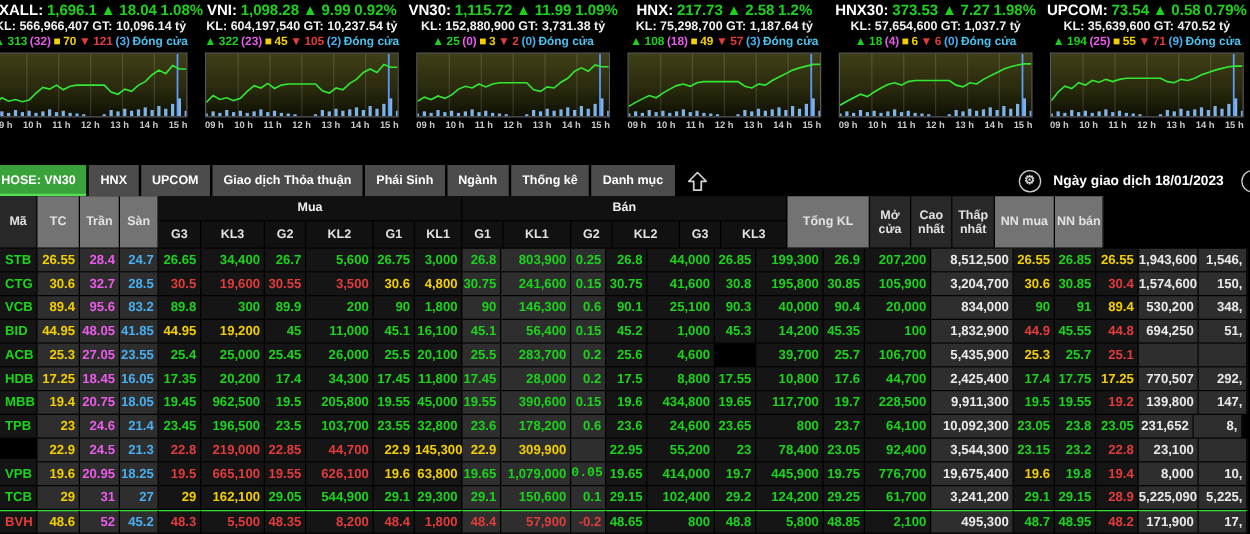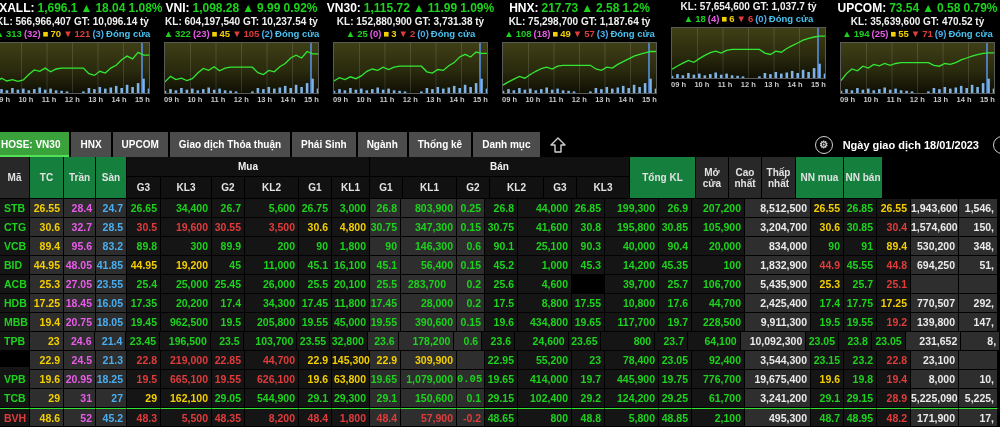--- a/index.html
+++ b/index.html
@@ -28,21 +28,21 @@
   .circle-icon { width:18px; height:18px; border:1.5px solid #cfcfcf; border-radius:50%; color:#cfcfcf;
                  font-size:10px; line-height:15px; text-align:center; cursor:pointer; }
   #date-label { color:#fff; font-size:11px; margin:0 14px 0 10px; white-space:nowrap; cursor:pointer; }
   #right-edge-icon { margin-right:-11px; }
 
   
   #pricetable { width:1000px; }
   .hdr { display:flex; height:42px; }
   .hcell { border-right:1px solid #000; border-bottom:1px solid #000; display:flex; align-items:center;
            justify-content:center; font-size:10px; color:#e2e2e2; text-align:center; height:42px;
-           background:#15803d; line-height:11px; }
+           background:#737373; line-height:11px; }
   .hcell.dark { background:#282828; }
   .hgroup { display:flex; flex-direction:column; }
   .hgtop { height:20px; line-height:20px; text-align:center; font-size:10px; color:#f0f0f0;
            border-bottom:1px solid #000; border-right:1px solid #000; }
   .hgsub { display:flex; height:22px; }
   .hsub { border-right:1px solid #000; border-bottom:1px solid #000; text-align:center; line-height:21px;
           font-size:10px; color:#e2e2e2; }
   .grp-dark .hgtop, .grp-dark .hsub { background:#111; }
   .grp-gray .hgtop, .grp-gray .hsub { background:#3d3d3d; }
 
@@ -260,20 +260,21 @@
           <span>09 h</span>
           <span>10 h</span>
           <span>11 h</span>
           <span>12 h</span>
           <span>13 h</span>
           <span>14 h</span>
           <span>15 h</span>
         </div>
       </div>
       <div class="panel">
+        <div class="l1"><span style="color: rgb(255, 255, 255);">HNX30:</span><span class="val" style="color: rgb(29, 210, 29);">373.53</span><span class="val" style="color: rgb(29, 210, 29);">▲</span><span class="val" style="color: rgb(29, 210, 29);">7.27</span><span class="val" style="color: rgb(29, 210, 29);">1.98%</span></div>
         <div class="l2">KL: 57,654,600 GT: 1,037.7 tỷ</div>
         <div class="l3"><span style="color: rgb(29, 210, 29);">▲</span><span style="color: rgb(29, 210, 29);">18</span><span style="color: rgb(234, 91, 234);">(4)</span><span style="color: rgb(243, 207, 0);">■</span><span style="color: rgb(243, 207, 0);">6</span><span style="color: rgb(224, 60, 60);">▼</span><span style="color: rgb(224, 60, 60);">6</span><span style="color: rgb(73, 174, 240);">(0)</span><span style="color: rgb(73, 195, 240);">Đóng cửa</span></div>
         <div class="chart"><svg width="153" height="50" viewBox="0 0 153 50" preserveAspectRatio="none">
             <line x1="25.5" y1="0" x2="25.5" y2="50" stroke="rgba(255,255,255,0.13)" stroke-width="1"></line>
             <line x1="51.0" y1="0" x2="51.0" y2="50" stroke="rgba(255,255,255,0.13)" stroke-width="1"></line>
             <line x1="76.5" y1="0" x2="76.5" y2="50" stroke="rgba(255,255,255,0.13)" stroke-width="1"></line>
             <line x1="102.0" y1="0" x2="102.0" y2="50" stroke="rgba(255,255,255,0.13)" stroke-width="1"></line>
             <line x1="127.5" y1="0" x2="127.5" y2="50" stroke="rgba(255,255,255,0.13)" stroke-width="1"></line>
             <rect x="-1.3" y="47.8" width="2.6" height="2.2" fill="#7fb2e5"></rect>
             <rect x="4.2" y="46.1" width="2.6" height="3.9" fill="#7fb2e5"></rect>
@@ -458,21 +459,21 @@
           <div class="cell band-g" style="color: rgb(243, 207, 0); width: 34px;">30.6</div>
           <div class="cell band-g" style="color: rgb(234, 91, 234); width: 32px;">32.7</div>
           <div class="cell band-g" style="color: rgb(73, 174, 240); width: 31px;">28.5</div>
           <div class="cell band-d" style="color: rgb(224, 60, 60); width: 34px;">30.5</div>
           <div class="cell band-d" style="color: rgb(224, 60, 60); width: 51px;">19,600</div>
           <div class="cell band-d" style="color: rgb(224, 60, 60); width: 33px;">30.55</div>
           <div class="cell band-d" style="color: rgb(224, 60, 60); width: 54px;">3,500</div>
           <div class="cell band-d" style="color: rgb(243, 207, 0); width: 33px;">30.6</div>
           <div class="cell band-d" style="color: rgb(243, 207, 0); width: 38px;">4,800</div>
           <div class="cell band-g" style="color: rgb(29, 210, 29); width: 31px;">30.75</div>
-          <div class="cell band-g" style="color: rgb(29, 210, 29); width: 56px;">347,300</div>
+          <div class="cell band-g" style="color: rgb(29, 210, 29); width: 56px;">241,600</div>
           <div class="cell band-g" style="color: rgb(29, 210, 29); width: 28px;">0.15</div>
           <div class="cell band-d" style="color: rgb(29, 210, 29); width: 33px;">30.75</div>
           <div class="cell band-d" style="color: rgb(29, 210, 29); width: 54px;">41,600</div>
           <div class="cell band-d" style="color: rgb(29, 210, 29); width: 33px;">30.8</div>
           <div class="cell band-d" style="color: rgb(29, 210, 29); width: 54px;">195,800</div>
           <div class="cell band-d" style="color: rgb(29, 210, 29); width: 33px;">30.85</div>
           <div class="cell band-d" style="color: rgb(29, 210, 29); width: 53px;">105,900</div>
           <div class="cell band-g" style="color: rgb(234, 234, 234); width: 66px;">3,204,700</div>
           <div class="cell band-d" style="color: rgb(243, 207, 0); width: 33px;">30.6</div>
           <div class="cell band-d" style="color: rgb(29, 210, 29); width: 33px;">30.85</div>
@@ -539,21 +540,21 @@
           <div class="cell band-g" style="color: rgb(243, 207, 0); width: 34px;">25.3</div>
           <div class="cell band-g" style="color: rgb(234, 91, 234); width: 32px;">27.05</div>
           <div class="cell band-g" style="color: rgb(73, 174, 240); width: 31px;">23.55</div>
           <div class="cell band-d" style="color: rgb(29, 210, 29); width: 34px;">25.4</div>
           <div class="cell band-d" style="color: rgb(29, 210, 29); width: 51px;">25,000</div>
           <div class="cell band-d" style="color: rgb(29, 210, 29); width: 33px;">25.45</div>
           <div class="cell band-d" style="color: rgb(29, 210, 29); width: 54px;">26,000</div>
           <div class="cell band-d" style="color: rgb(29, 210, 29); width: 33px;">25.5</div>
           <div class="cell band-d" style="color: rgb(29, 210, 29); width: 38px;">20,100</div>
           <div class="cell band-g" style="color: rgb(29, 210, 29); width: 31px;">25.5</div>
-          <div class="cell band-g" style="color: rgb(29, 210, 29); width: 56px; text-align: center;">283,700</div>
+          <div class="cell band-g" style="color: rgb(29, 210, 29); width: 56px;">283,700</div>
           <div class="cell band-g" style="color: rgb(29, 210, 29); width: 28px;">0.2</div>
           <div class="cell band-d" style="color: rgb(29, 210, 29); width: 33px;">25.6</div>
           <div class="cell band-d" style="color: rgb(29, 210, 29); width: 54px;">4,600</div>
           <div class="cell band-d" style="color: rgb(29, 210, 29); width: 33px; margin-top: 19px;">25.65</div>
           <div class="cell band-d" style="color: rgb(29, 210, 29); width: 54px;">39,700</div>
           <div class="cell band-d" style="color: rgb(29, 210, 29); width: 33px;">25.7</div>
           <div class="cell band-d" style="color: rgb(29, 210, 29); width: 53px;">106,700</div>
           <div class="cell band-g" style="color: rgb(234, 234, 234); width: 66px;">5,435,900</div>
           <div class="cell band-d" style="color: rgb(243, 207, 0); width: 33px;">25.3</div>
           <div class="cell band-d" style="color: rgb(29, 210, 29); width: 33px;">25.7</div>
@@ -632,21 +633,21 @@
           <div class="cell band-d" style="color: rgb(29, 210, 29); width: 33px;">23.6</div>
           <div class="cell band-d" style="color: rgb(29, 210, 29); width: 54px;">24,600</div>
           <div class="cell band-d" style="color: rgb(29, 210, 29); width: 33px;">23.65</div>
           <div class="cell band-d" style="color: rgb(29, 210, 29); width: 54px;">800</div>
           <div class="cell band-d" style="color: rgb(29, 210, 29); width: 33px;">23.7</div>
           <div class="cell band-d" style="color: rgb(29, 210, 29); width: 53px;">64,100</div>
           <div class="cell band-g" style="color: rgb(234, 234, 234); width: 66px;">10,092,300</div>
           <div class="cell band-d" style="color: rgb(29, 210, 29); width: 33px;">23.05</div>
           <div class="cell band-d" style="color: rgb(29, 210, 29); width: 33px;">23.8</div>
           <div class="cell band-d" style="color: rgb(29, 210, 29); width: 34px;">23.05</div>
-          <div class="cell band-g" style="color: rgb(234, 234, 234); width: 56px;">231,652</div>
+          <div class="cell band-g" style="color: rgb(234, 234, 234); width: 44px;">231,652</div>
           <div class="cell band-g" style="color: rgb(234, 234, 234); width: 39px;">8,</div>
         </div>
         <div class="trow">
           <div class="cell band-d sym" style="color: rgb(243, 207, 0); width: 30px; margin-top: 16px;">VIB</div>
           <div class="cell band-g" style="color: rgb(243, 207, 0); width: 34px;">22.9</div>
           <div class="cell band-g" style="color: rgb(234, 91, 234); width: 32px;">24.5</div>
           <div class="cell band-g" style="color: rgb(73, 174, 240); width: 31px;">21.3</div>
           <div class="cell band-d" style="color: rgb(224, 60, 60); width: 34px;">22.8</div>
           <div class="cell band-d" style="color: rgb(224, 60, 60); width: 51px;">219,000</div>
           <div class="cell band-d" style="color: rgb(224, 60, 60); width: 33px;">22.85</div>

